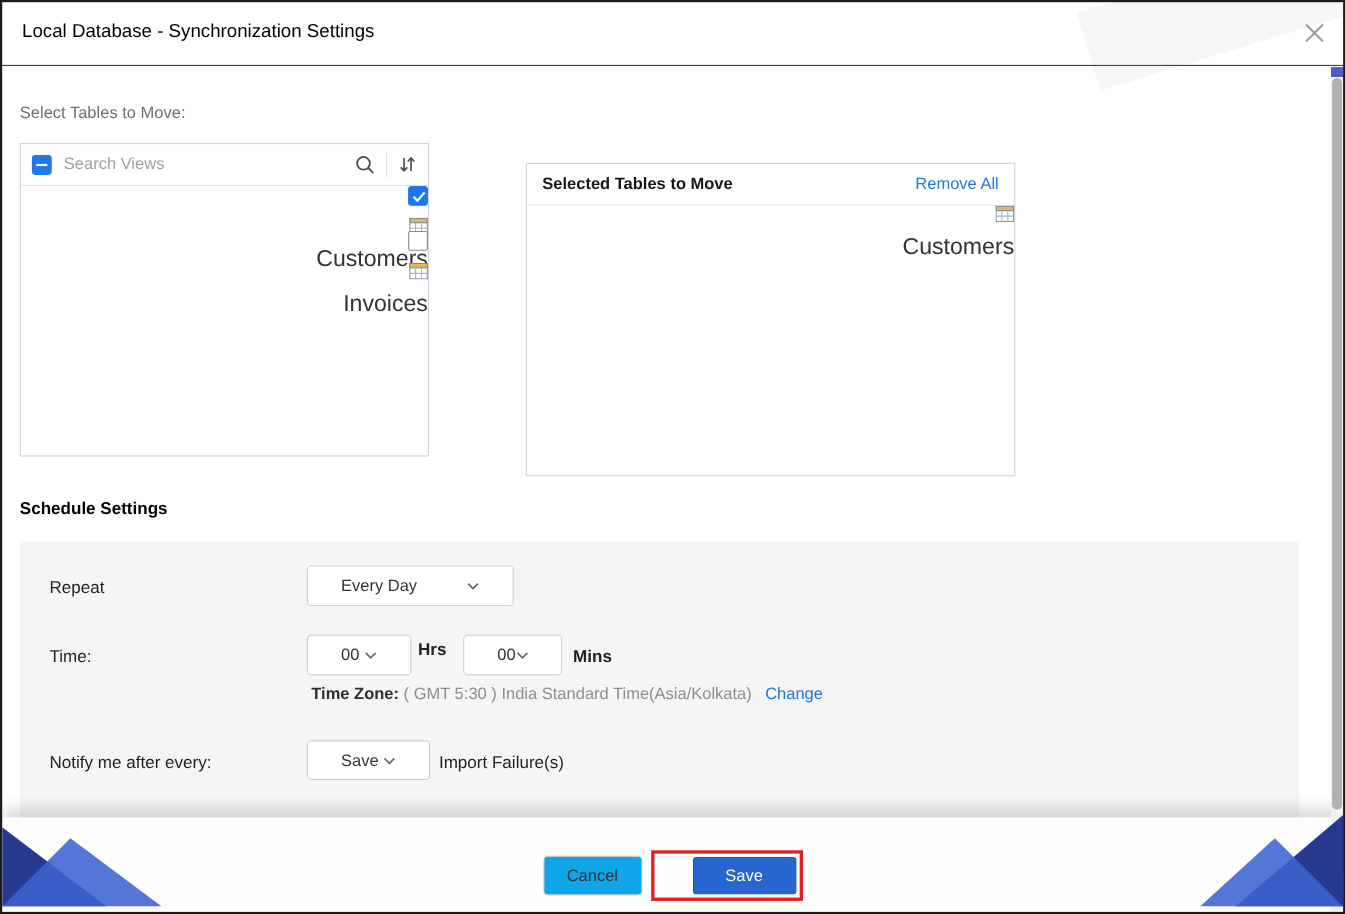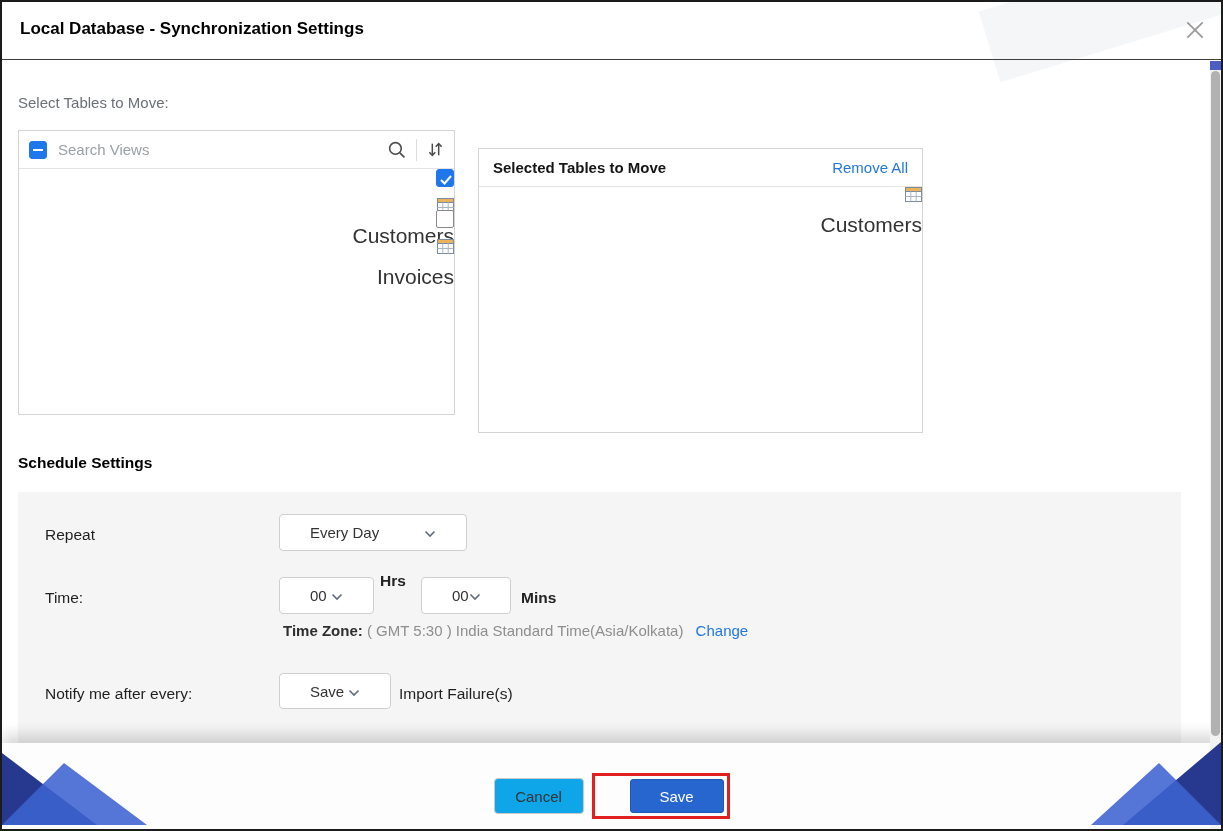--- a/index.html
+++ b/index.html
@@ -20,38 +20,38 @@
   .corner { position:absolute; bottom:2px; z-index:30; }
   .corner.left { left:2px; }
   .corner.right { right:2px; }
 
   
   .dlg-header {
     position:absolute; top:0; left:0; right:0; height:60px;
     border-bottom:1px solid #3d3d3d; z-index:6; background:transparent;
   }
   .dlg-title {
-    position:absolute; left:20px; top:19px; font-size:17px; font-weight:bold; color:#000;
+    position:absolute; left:20px; top:19px; font-size:17px; font-weight:normal; color:#000;
   }
   .close-btn {
     position:absolute; right:16px; top:18px; width:24px; height:24px; cursor:pointer;
     display:flex; align-items:center; justify-content:center;
   }
 
   
   .scrollbar { position:absolute; top:61px; right:2px; width:11px; bottom:2px; background:#f2f2f2; z-index:20; }
   .scroll-accent { position:absolute; top:0; left:0; width:11px; height:9px; background:#4a5fc1; }
   .scroll-thumb { position:absolute; top:10px; left:1px; width:9px; height:665px; background:#b1b1b1; border-radius:5px; }
 
   
   .section-label { position:absolute; left:18px; top:94px; font-size:15px; color:#6b6f76; z-index:5; }
 
   
   .panel { position:absolute; border:1px solid #d4d4d4; background:#fff; z-index:5; }
-  .panel-left  { left:18px;  top:130px; width:437px; height:285px; }
+  .panel-left  { left:18px;  top:130px; width:372px; height:285px; }
   .panel-right { left:478px; top:148px; width:445px; height:285px; }
 
   .panel-toolbar {
     height:38px; display:flex; align-items:center; border-bottom:1px solid #e3e3e3; padding:0 10px;
   }
   .cb { width:18px; height:18px; border-radius:3px; flex:0 0 auto; position:relative; cursor:pointer; }
   .cb.blue { background:#1e78eb; border:1px solid #1e78eb; }
   .cb.indeterminate::after {
     content:""; position:absolute; left:3px; right:3px; top:7px; height:2px; background:#fff;
   }
@@ -214,21 +214,21 @@
 
   <div class="sched-label" style="left:27px; top:97px;">Time:</div>
   <div class="dropdown" style="left:261px; top:85px; width:95px;">
     <span>00</span>
     <span>
       <svg width="12" height="8" viewBox="0 0 12 8">
           <polyline points="1.5,1.5 6,6 10.5,1.5" fill="none" stroke="#5f6b7a" stroke-width="1.6"></polyline>
         </svg>
     </span>
   </div>
-  <div class="unit-label" style="left:362px; top:80px;">Hrs</div>
+  <div class="unit-label" style="left:362px; top:90px;">Hrs</div>
   <div class="dropdown" style="left:403px; top:85px; width:90px;">
     <span>00</span>
     <span>
       <svg width="12" height="8" viewBox="0 0 12 8">
           <polyline points="1.5,1.5 6,6 10.5,1.5" fill="none" stroke="#5f6b7a" stroke-width="1.6"></polyline>
         </svg>
     </span>
   </div>
   <div class="unit-label" style="left:503px; top:97px;">Mins</div>
 

